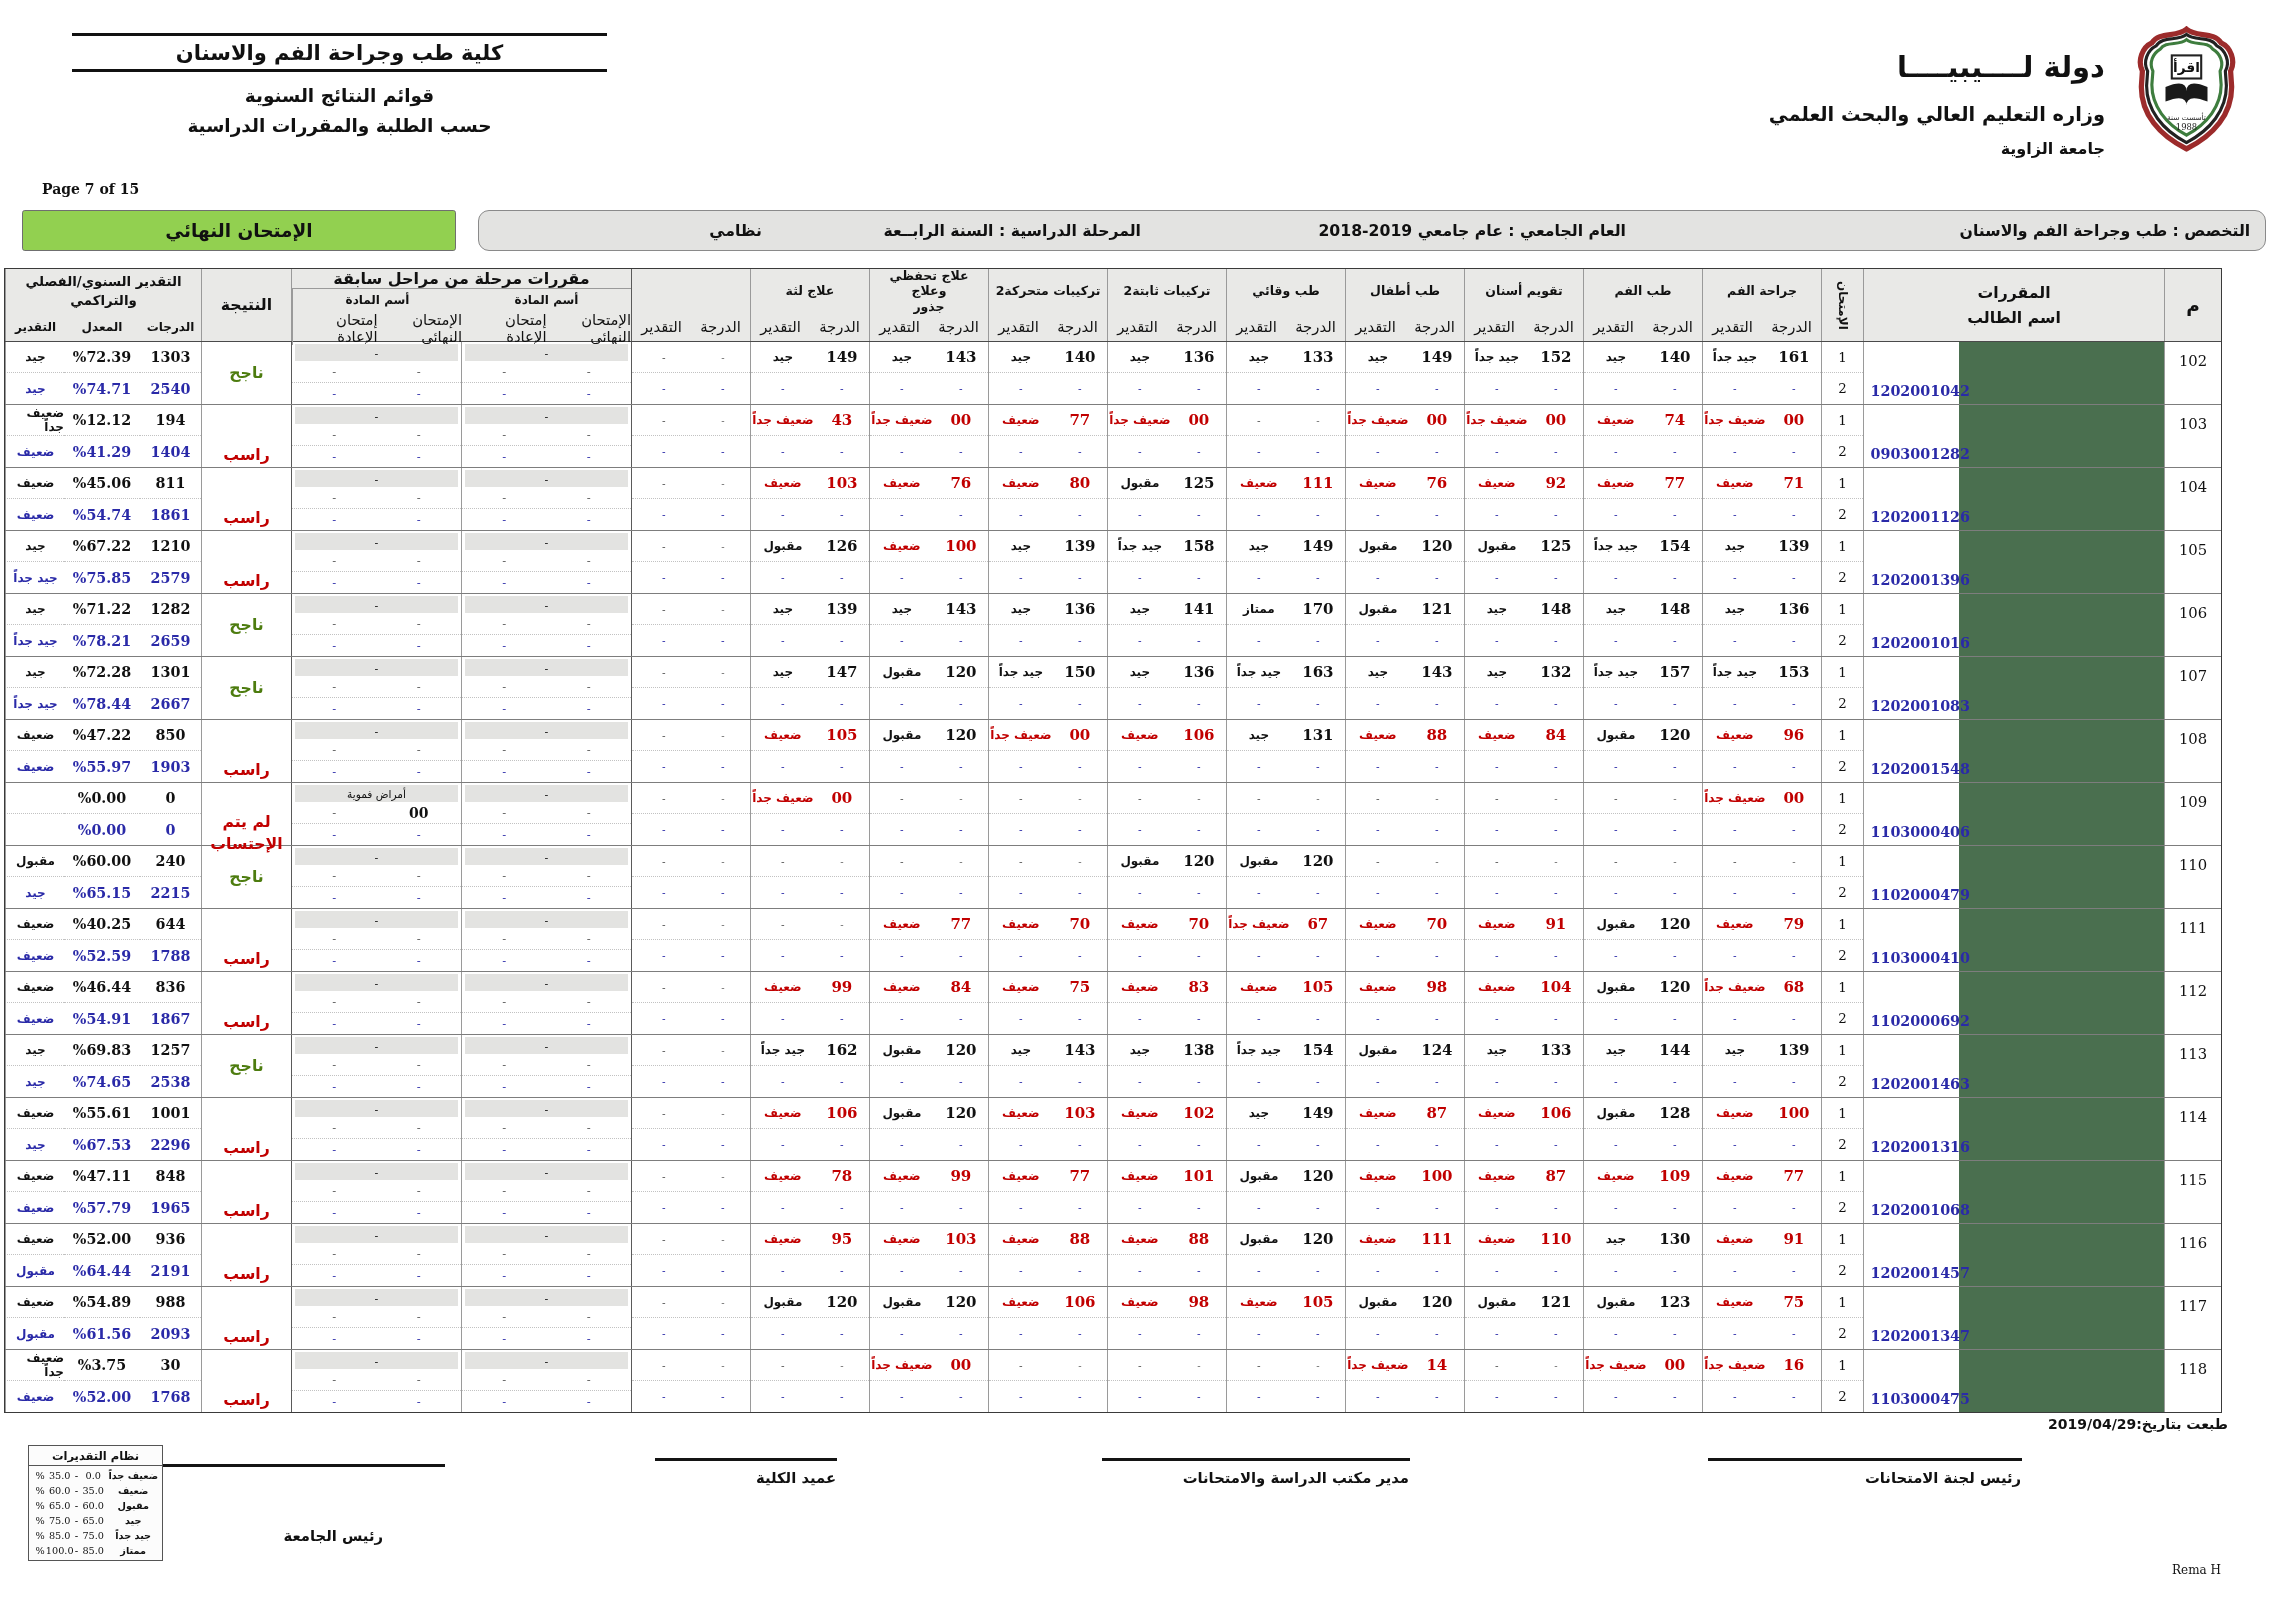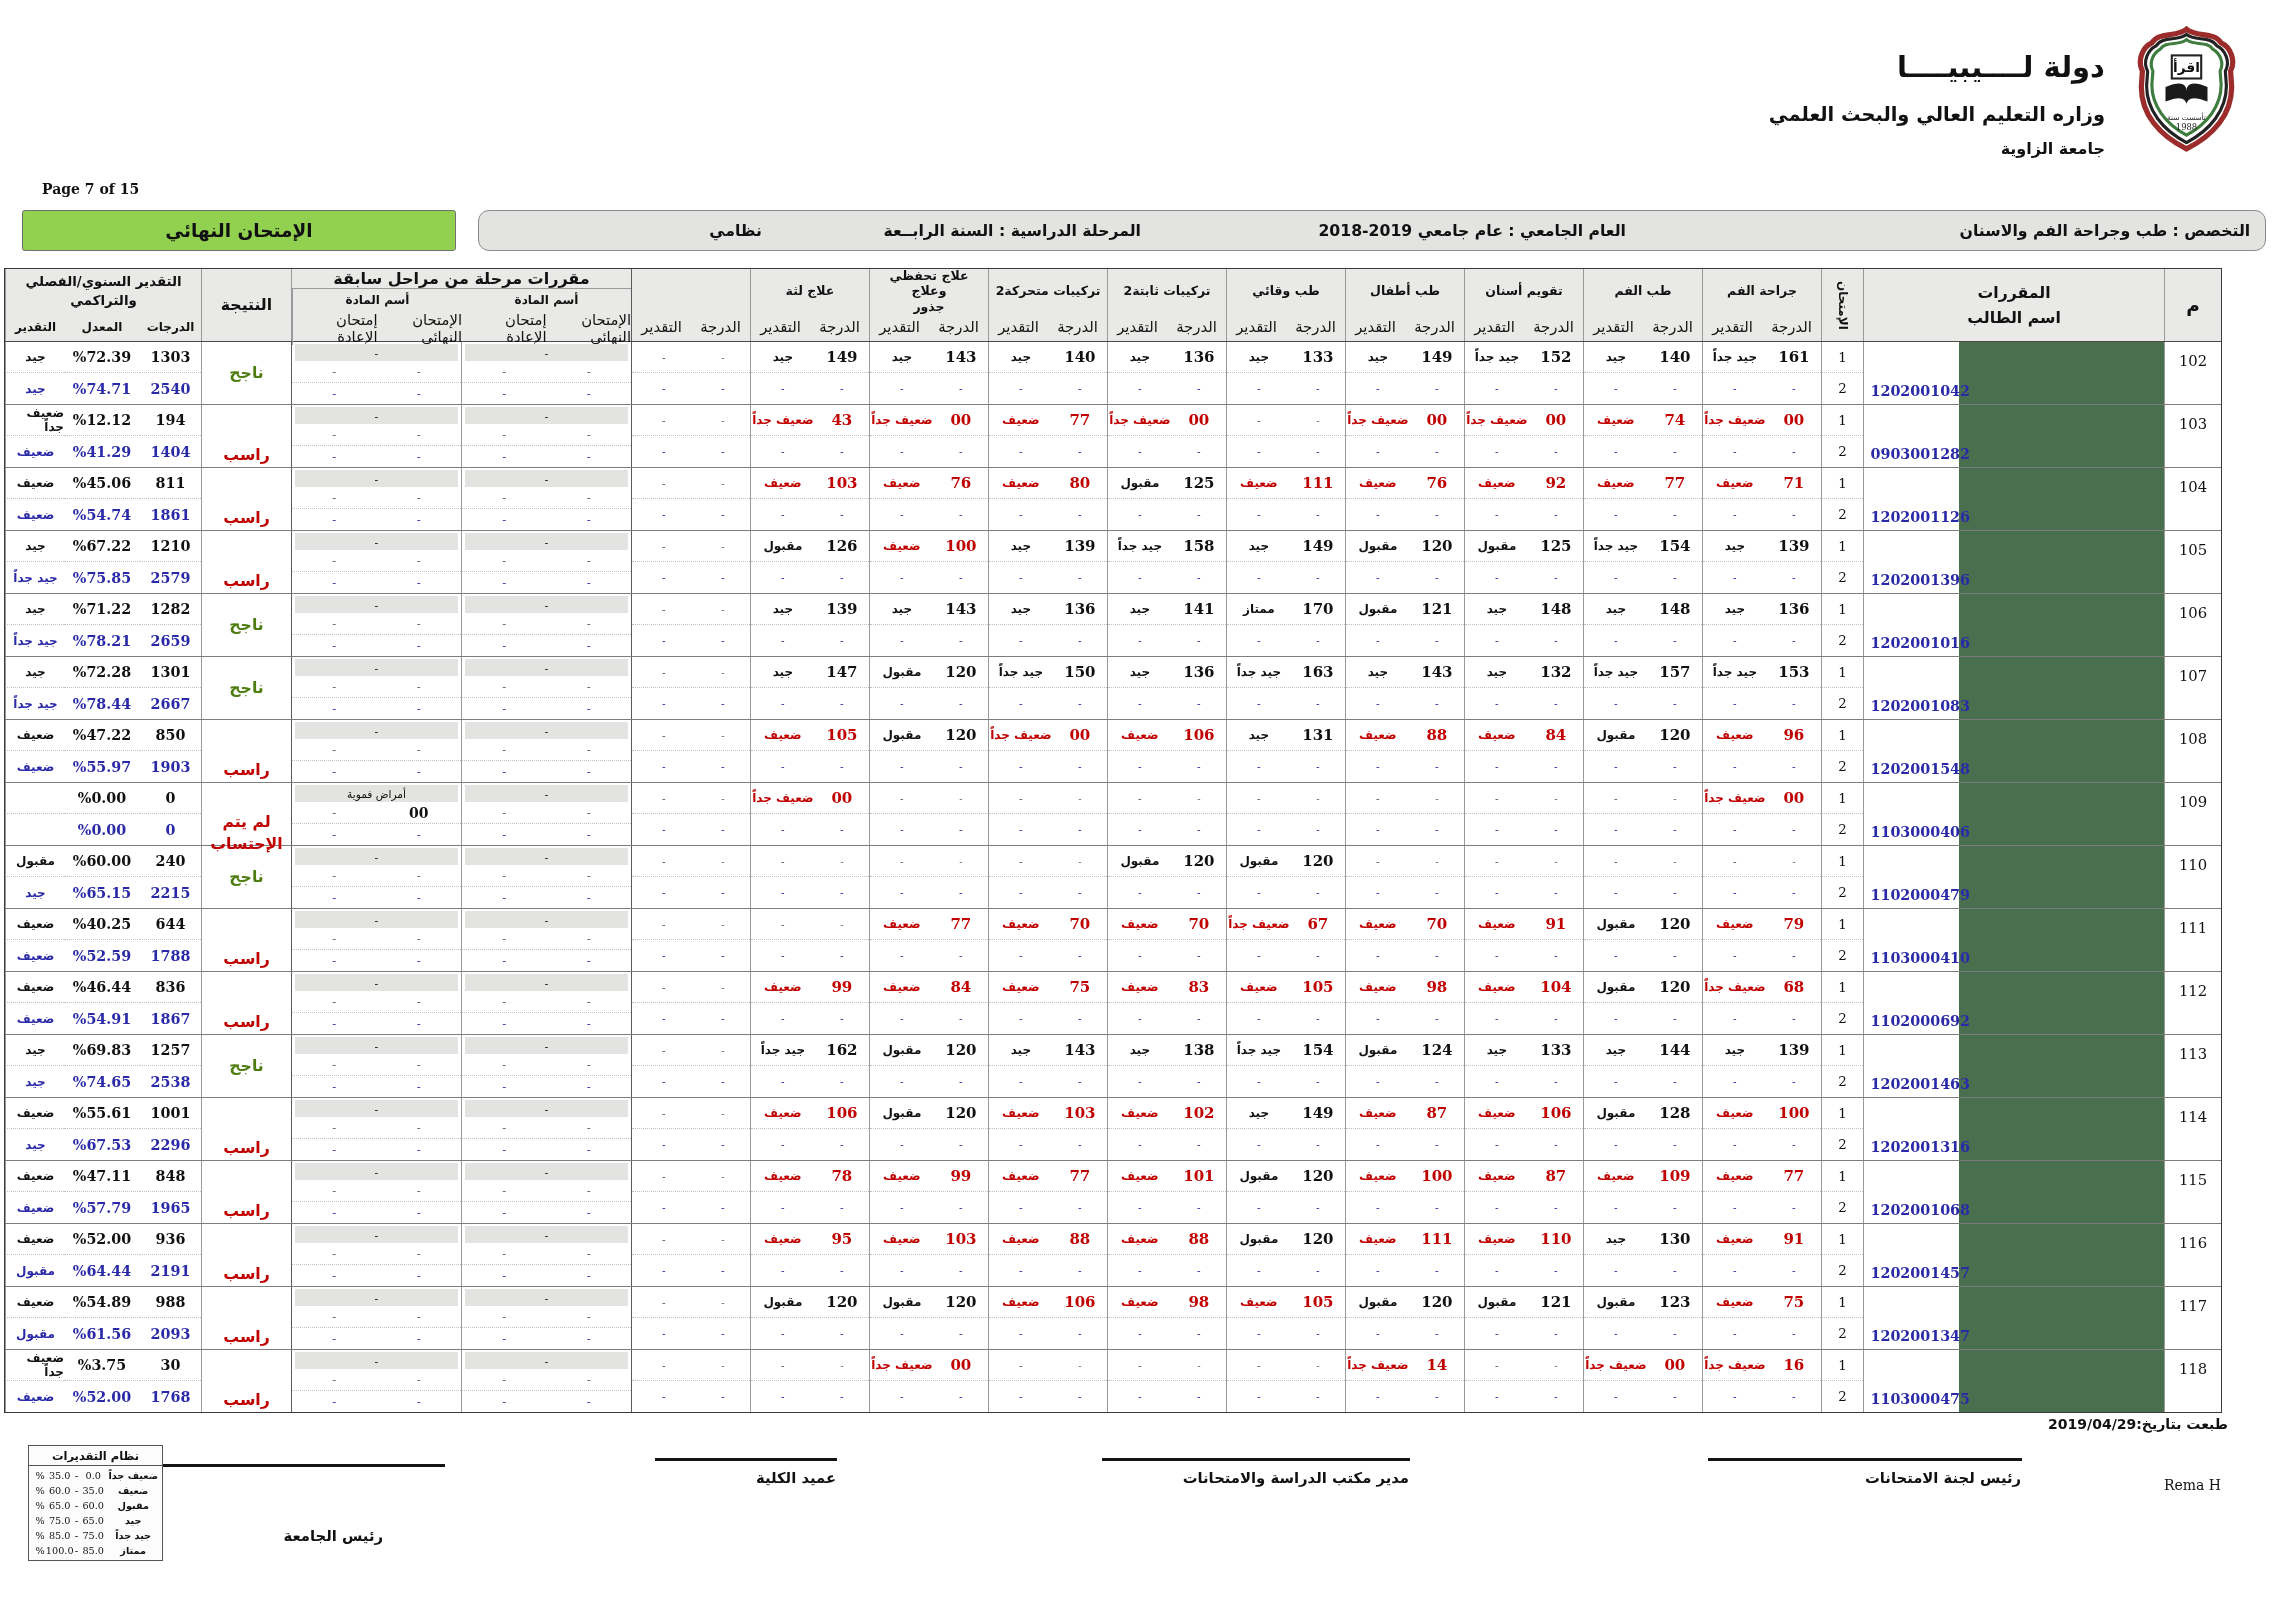--- a/index.html
+++ b/index.html
@@ -85,21 +85,21 @@
   .g{color:#4d7c0f;} .r{color:#c10000;margin-top:37px;}
   .trow{display:flex;}
   .tcol{display:flex;flex-direction:column;}
   .tcol .half{display:flex;align-items:center;justify-content:center;font-weight:bold;font-size:14.3px;}
   .d2c{color:#2a2aa8;}
 
   
   .sigline{position:absolute;height:2.8px;background:#141414;}
   .siglbl{position:absolute;direction:rtl;font-size:14.8px;font-weight:bold;white-space:nowrap;}
   .pdate{position:absolute;right:60px;top:1416px;direction:rtl;font-size:14px;font-weight:bold;}
-  .rema{position:absolute;right:67px;top:1477px;font-family:"DejaVu Serif",serif;font-size:14px;}
+  .rema{position:absolute;right:67px;top:1563px;font-family:"DejaVu Serif",serif;font-size:12px;}
   .gbox{position:absolute;left:28px;top:1445px;width:135px;direction:rtl;}
   .gbox-h{border:0.9px solid #555;background:#fcfcfc;height:19.4px;display:flex;align-items:center;
           justify-content:center;font-size:11.5px;font-weight:bold;}
   .gbox-b{border:0.9px solid #555;border-top:none;background:#fcfcfc;padding:1.8px 2.8px;}
   .grow{display:flex;align-items:center;height:15px;font-size:9.7px;}
   .gl{width:52px;text-align:center;font-weight:bold;}
   .gn{width:28px;text-align:center;} .gs{width:5.5px;text-align:center;} .gp{width:11px;text-align:center;}
 </style>
 </head>
 <body>
@@ -117,20 +117,27 @@
       <path d="M50 8 C58 15 73 9 79 19 C87 23 92 34 87 43 L88 57 C88 80 73 99 50 111 C27 99 12 80 12 57 L13 43 C8 34 13 23 21 19 C27 9 42 15 50 8 Z" fill="none" stroke="#222" stroke-width="3"></path>
       <path d="M50 13 C57 19 70 14 75 22 C82 26 86 35 82 43 L83 56 C83 76 70 93 50 104 C30 93 17 76 17 56 L18 43 C14 35 18 26 25 22 C30 14 43 19 50 13 Z" fill="none" stroke="#3e7d3e" stroke-width="3"></path>
       <rect x="36" y="28" width="28" height="22" fill="#fff" stroke="#222" stroke-width="2"></rect>
       <text x="50" y="44" text-anchor="middle" font-size="13" font-weight="bold" fill="#111" font-family="DejaVu Sans, sans-serif">اقرأ</text>
       <path d="M30 58 Q50 50 50 62 Q50 50 70 58 L70 72 Q50 64 50 76 Q50 64 30 72 Z" fill="#1a1a1a"></path>
       <text x="50" y="90" text-anchor="middle" font-size="7" fill="#222" font-family="DejaVu Sans, sans-serif">تأسست سنة</text>
       <text x="50" y="99" text-anchor="middle" font-size="8" fill="#222" font-family="DejaVu Serif, serif">1988</text>
     </svg>
   </div>
 
+  <div class="fac">
+    <div class="fac-line"></div>
+    <div class="fac-t1">كلية طب وجراحة الفم والاسنان</div>
+    <div class="fac-line"></div>
+    <div class="fac-t2">قوائم النتائج السنوية</div>
+    <div class="fac-t3">حسب الطلبة والمقررات الدراسية</div>
+  </div>
 
   <div class="pageno">Page 7 of 15</div>
 
   <div class="badge cen">الإمتحان النهائي</div>
   <div class="ibar">
     <span class="ib-spec">التخصص : طب وجراحة الفم والاسنان</span>
     <span class="ib-year">العام الجامعي :  عام جامعي 2019-2018</span>
     <span class="ib-stage">المرحلة الدراسية :  السنة الرابــعة</span>
     <span class="ib-type">نظامي</span>
   </div>

